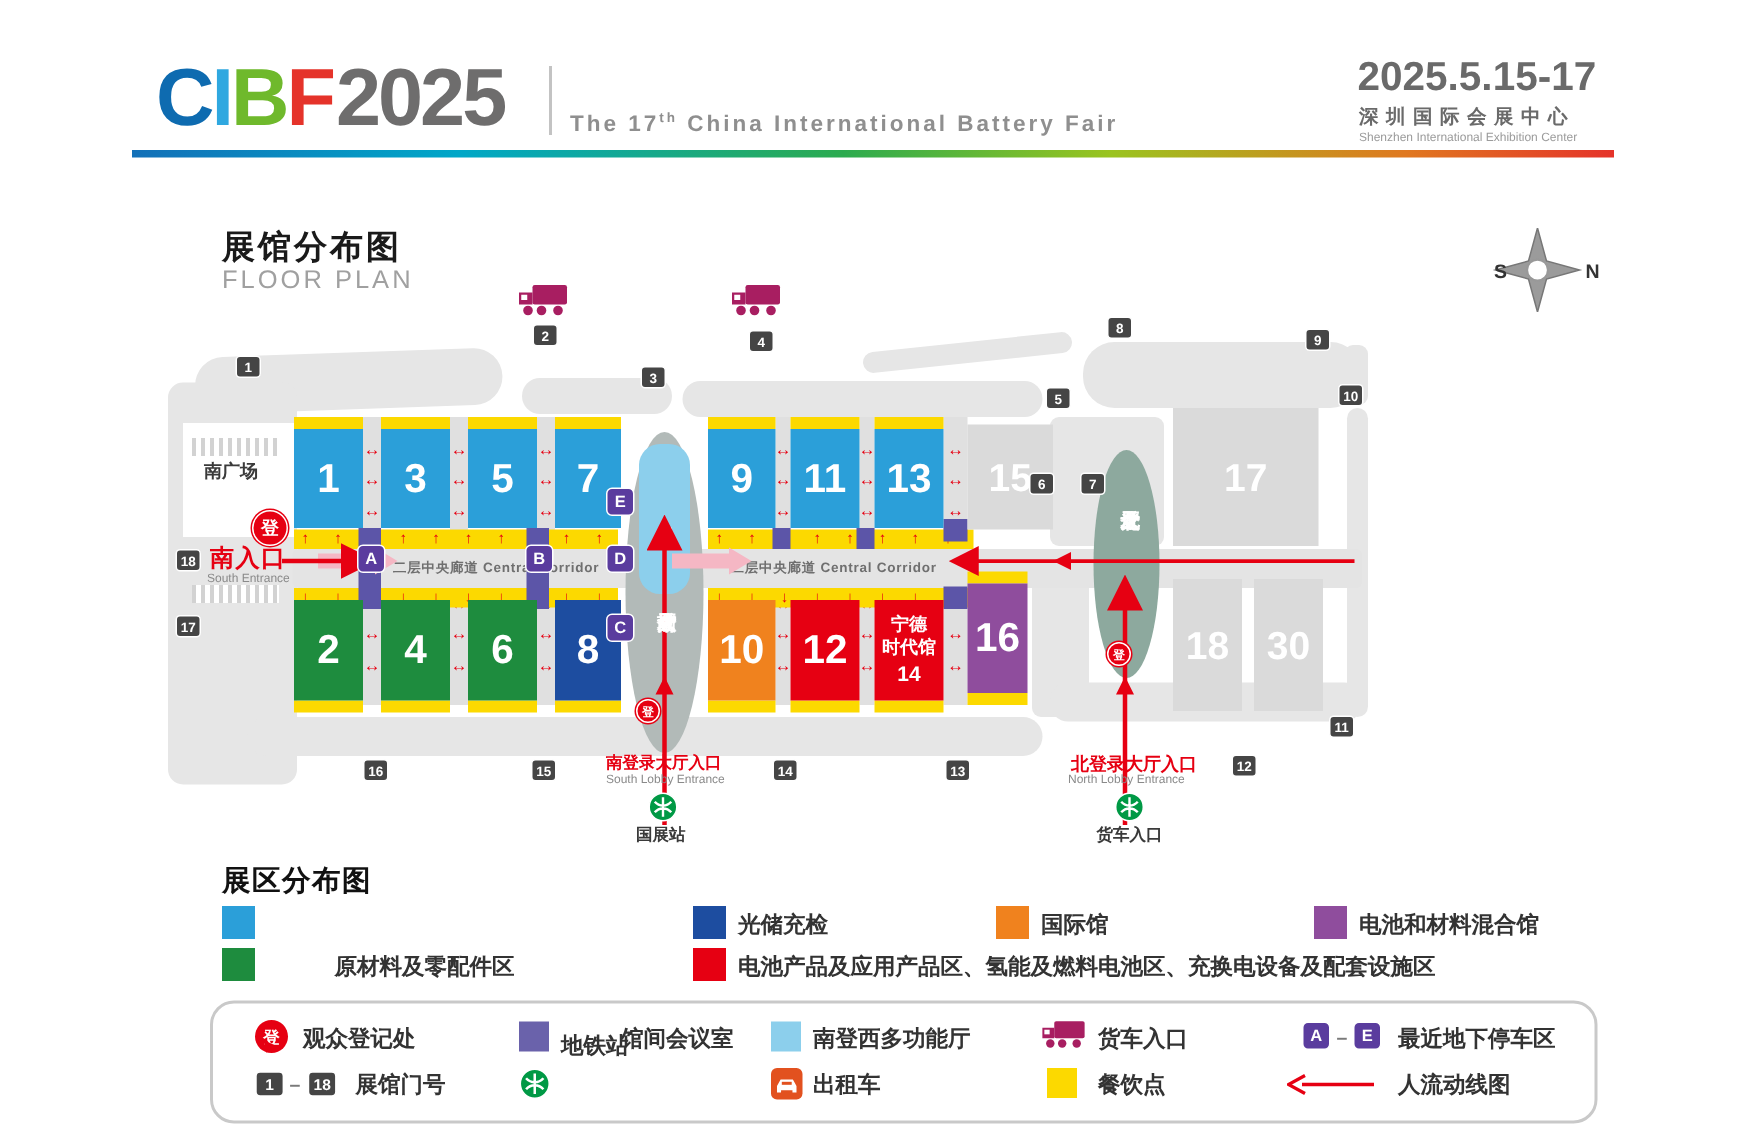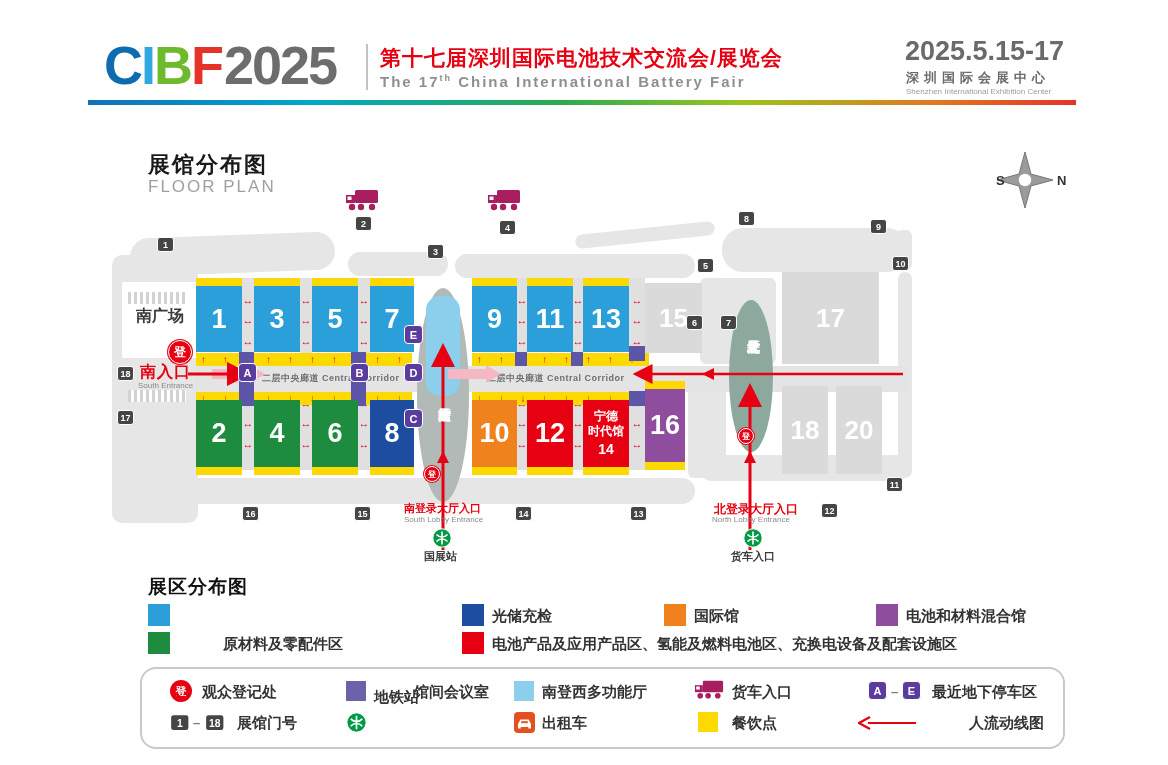--- a/index.html
+++ b/index.html
@@ -64,21 +64,20 @@
   .dash { position:absolute; font-size:13px; font-weight:bold; color:#7a7a7a; }
   .compass { position:absolute; left:985px; top:152px; z-index:6; }
   .compass-l { position:absolute; font-size:13px; font-weight:bold; color:#333; z-index:6; }
 </style>
 </head>
 <body>
 <div class="page">
 
 <div class="logo"><span class="c">C</span><span class="i">I</span><span class="b">B</span><span class="f">F</span><span class="y">2025</span></div>
 <div class="hdr-div"></div>
-<div class="title-cn">第十七届深圳国际电池技术交流会/展览会</div>
 <div class="title-en"><span>The 17</span><sup>th</sup><span> China International Battery Fair</span></div>
 <div class="date">2025.5.15-17</div>
 <div class="venue-cn">深圳国际会展中心</div>
 <div class="venue-en">Shenzhen International Exhibition Center</div>
 <div class="grad"></div>
 
 <div class="fp-title">展馆分布图</div>
 <div class="fp-sub">FLOOR PLAN</div>
 <div class="compass">
   <svg width="80" height="56" viewBox="0 0 80 56">
@@ -97,21 +96,21 @@
 <div class="whitebox" style="left:122px; top:282px; width:74px; height:76px; z-index:1;"></div>
 <div class="hatch" style="left:128px; top:292px; width:58px; height:12px; z-index:2;"></div>
 <div class="hatch" style="left:128px; top:390px; width:58px; height:12px; z-index:2;"></div>
 <div class="blob" style="left:165px; top:478px; width:530px; height:26px; border-radius:13px;"></div>
 <div class="blob" style="left:722px; top:228px; width:186px; height:44px; border-radius:21px;"></div>
 <div class="blob" style="left:896px; top:230px; width:16px; height:40px; border-radius:6px;"></div>
 <div class="blob" style="left:700px; top:278px; width:76px; height:86px; border-radius:6px;"></div>
 <div class="blob" style="left:688px; top:372px; width:38px; height:106px; border-radius:6px;"></div>
 <div class="blob" style="left:700px; top:455px; width:208px; height:26px; border-radius:12px;"></div>
 <div class="blob" style="left:898px; top:272px; width:14px; height:206px; border-radius:7px;"></div>
-<div class="map-label" style="left:136px; top:306px; font-size:16px;font-family:Liberation Mono, monospace;">南广场</div>
+<div class="map-label" style="left:136px; top:306px; font-size:12px;font-family:Liberation Mono, monospace;">南广场</div>
 
 <div class="vstrip" style="left:242px; top:278px; width:12px; height:192px;">
       <span>↔
 ↔
 ↔</span>
       <span>↔
 ↔
 ↔</span>
     </div>
 <div class="vstrip" style="left:300px; top:278px; width:12px; height:192px;">
@@ -237,21 +236,21 @@
 <div class="hall purple" style="left:645px; top:389px; width:40px; height:73px;">
       <span>16</span>
     </div>
 <div class="hall gray" style="left:782px; top:272px; width:97px; height:92px;">
       <span>17</span>
     </div>
 <div class="hall gray" style="left:782px; top:386px; width:46px; height:88px;">
       <span>18</span>
     </div>
 <div class="hall gray" style="left:836px; top:386px; width:46px; height:88px;">
-      <span>20</span>
+      <span>30</span>
     </div>
 
 <div class="oval" style="left:417px; top:288px; width:52px; height:214px; background:#b2bab8;"></div>
 <div style="position:absolute; left:426px; top:296px; width:34px; height:100px; background:#8ccfec; border-radius:14px; z-index:5; display:flex; align-items:center; justify-content:center;">
   <span class="vtext" style="font-size:7px;">南登西多功能厅</span>
 </div>
 <div class="vtext" style="position:absolute; left:435px; top:398px; font-size:13px; z-index:6;">南登录大厅</div>
 <div class="oval" style="left:729px; top:300px; width:44px; height:152px; background:#8da99e;"></div>
 <div class="vtext" style="position:absolute; left:744px; top:330px; font-size:13px; z-index:6;">北登录大厅</div>
 
@@ -399,15 +398,15 @@
 </div>
 <div class="llabel" style="left:542px; top:714px;">出租车</div>
 <div class="lsw" style="left:698px; top:712px; background:#fcd900;"></div>
 <div class="llabel" style="left:732px; top:714px;">餐饮点</div>
 <div style="position:absolute; left:858px; top:716px;">
   <svg width="58" height="14" viewBox="0 0 58 14">
         <line x1="58" y1="7" x2="10" y2="7" stroke="#e60012" stroke-width="2.2"></line>
         <path d="M12,1 L1,7 L12,13" fill="none" stroke="#e60012" stroke-width="2.2"></path>
       </svg>
 </div>
-<div class="llabel" style="left:932px; top:714px;margin-left:37px;">人流动线图</div>
+<div class="llabel" style="left:932px; top:714px;">人流动线图</div>
 
 </div>
 
 </body></html>

